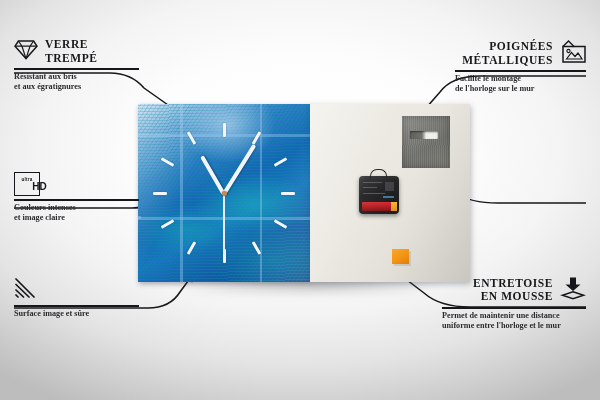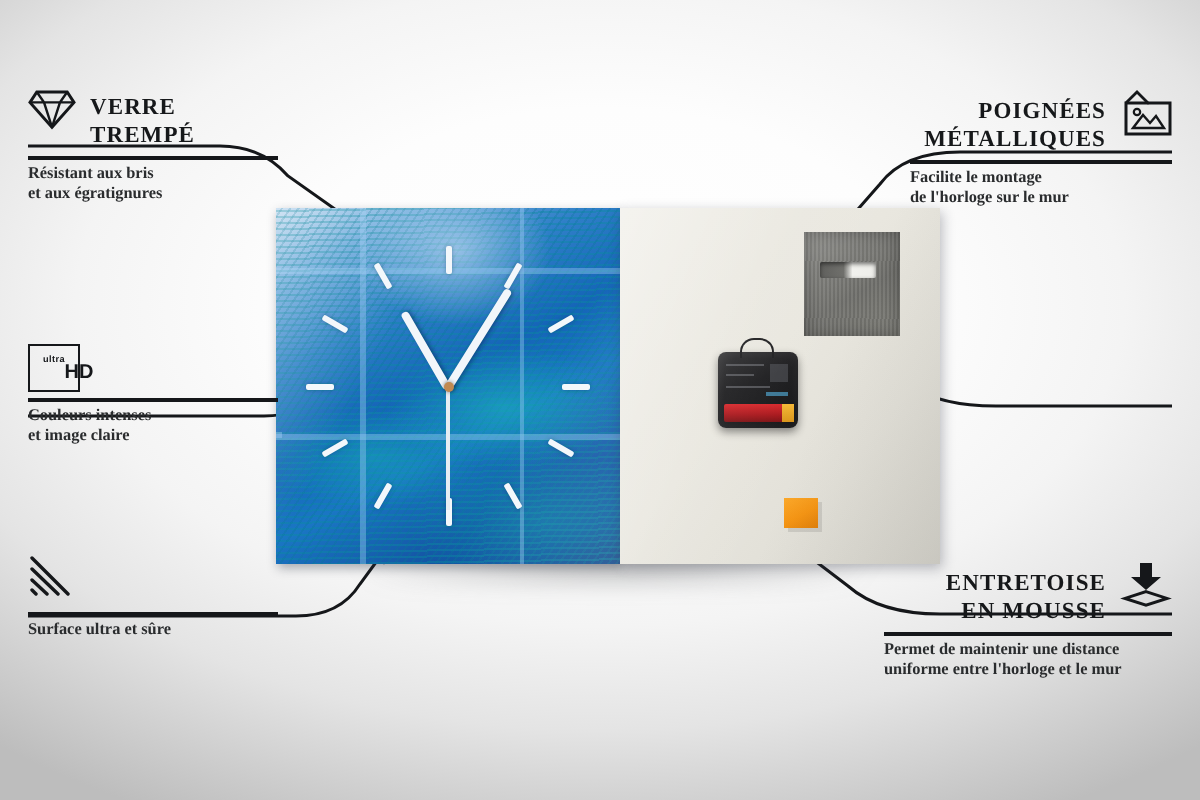--- a/index.html
+++ b/index.html
@@ -26,21 +26,20 @@
   .feat.right .hdrow { justify-content:flex-end; }
   .ftitle {
     font-family:"Liberation Serif", serif;
     font-weight:700;
     font-size:11.5px;
     letter-spacing:0.55px;
     line-height:13.5px;
     color:#16181a;
     text-transform:uppercase;
     white-space:pre-line;
-    margin-top:10px;
   }
   .feat.right .ftitle { text-align:right; }
   .rule { height:1.6px; background:#15171a; margin-top:3px; }
   .fsub {
     font-family:"Liberation Serif", serif;
     font-size:8.2px;
     line-height:10.2px;
     color:#2a2c2e;
     margin-top:2.5px;
     white-space:pre-line;
@@ -283,21 +282,21 @@
           <g stroke="#15171a" stroke-width="1.7" fill="none" stroke-linecap="round">
             <path d="M2 3 L20 21"></path>
             <path d="M2 8.5 L15 21"></path>
             <path d="M2 14 L9.5 21"></path>
             <path d="M2 19 L4 21"></path>
           </g>
         </svg>
       </span>
     </div>
     <div class="rule" style="width:125px;"></div>
-    <div class="fsub">Surface ultra et sûre</div>
+    <div class="fsub">Surface image et sûre</div>
   </div>
 
   <div class="feat right" style="left:455px; top:40px; width:131px;">
     <div class="hdrow">
       <span class="ftitle">POIGNÉES
 MÉTALLIQUES</span>
       <span class="icon">
         <svg width="26" height="23" viewBox="0 0 26 23">
           <rect x="3" y="6.5" width="22" height="15.5" fill="none" stroke="#15171a" stroke-width="1.5"></rect>
           <path d="M6.5 19 L11.5 12.5 L15 16.5 L18 13 L22 19 Z" fill="none" stroke="#15171a" stroke-width="1.2"></path>

